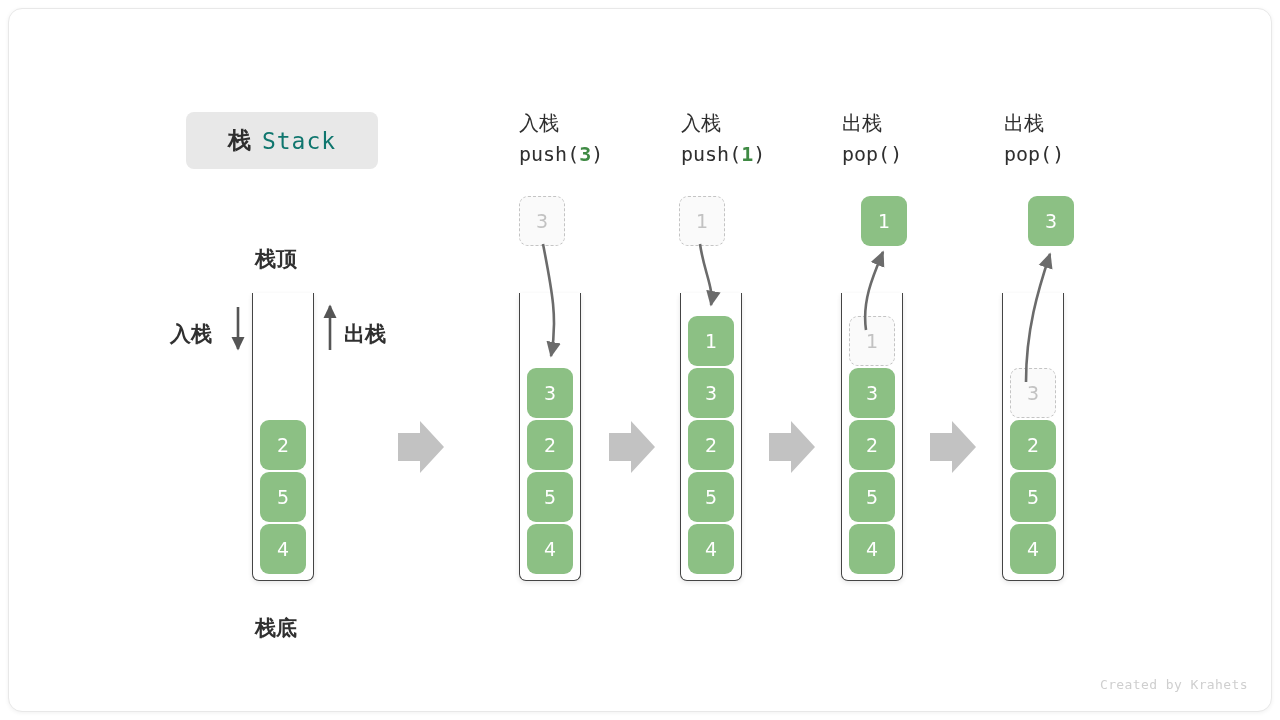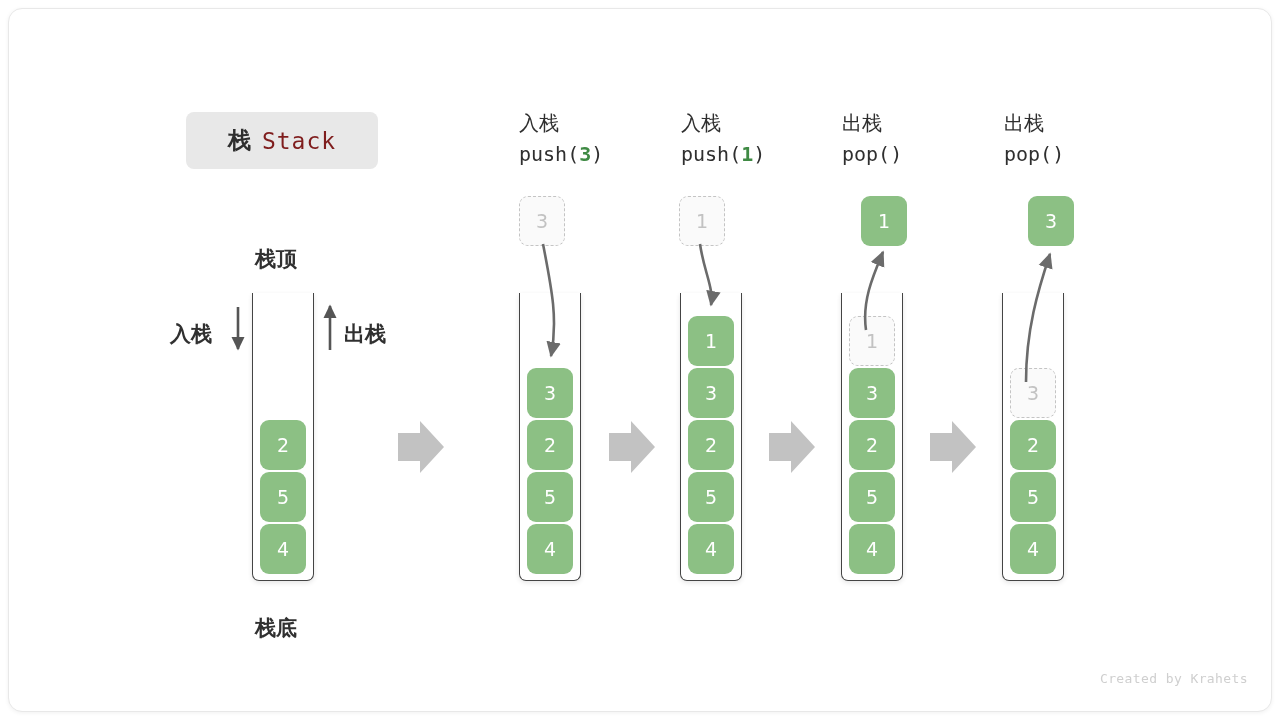--- a/index.html
+++ b/index.html
@@ -49,21 +49,21 @@
   .title-cn {
     font-family: "DejaVu Sans", sans-serif;
     font-size: 23px;
     font-weight: bold;
     color: #2e2e2e;
     letter-spacing: 1px;
   }
   .title-en {
     font-family: "DejaVu Sans Mono", monospace;
     font-size: 23px;
-    color: #7f1d1d;
+    color: #0f766e;
     letter-spacing: 1px;
     margin-left: 8px;
   }
 
   
   .label-cn {
     position: absolute;
     font-family: "DejaVu Sans", sans-serif;
     font-size: 21px;
     font-weight: bold;
@@ -135,21 +135,21 @@
     top: 0;
     width: 1280px;
     height: 720px;
     pointer-events: none;
   }
 
   
   .footer {
     position: absolute;
     right: 32px;
-    bottom: 34px;
+    bottom: 28px;
     font-family: "DejaVu Sans Mono", monospace;
     font-size: 13px;
     color: #cfcfcf;
     letter-spacing: 0.4px;
   }
 </style>
 </head>
 <body>
 
 <div id="canvas">

